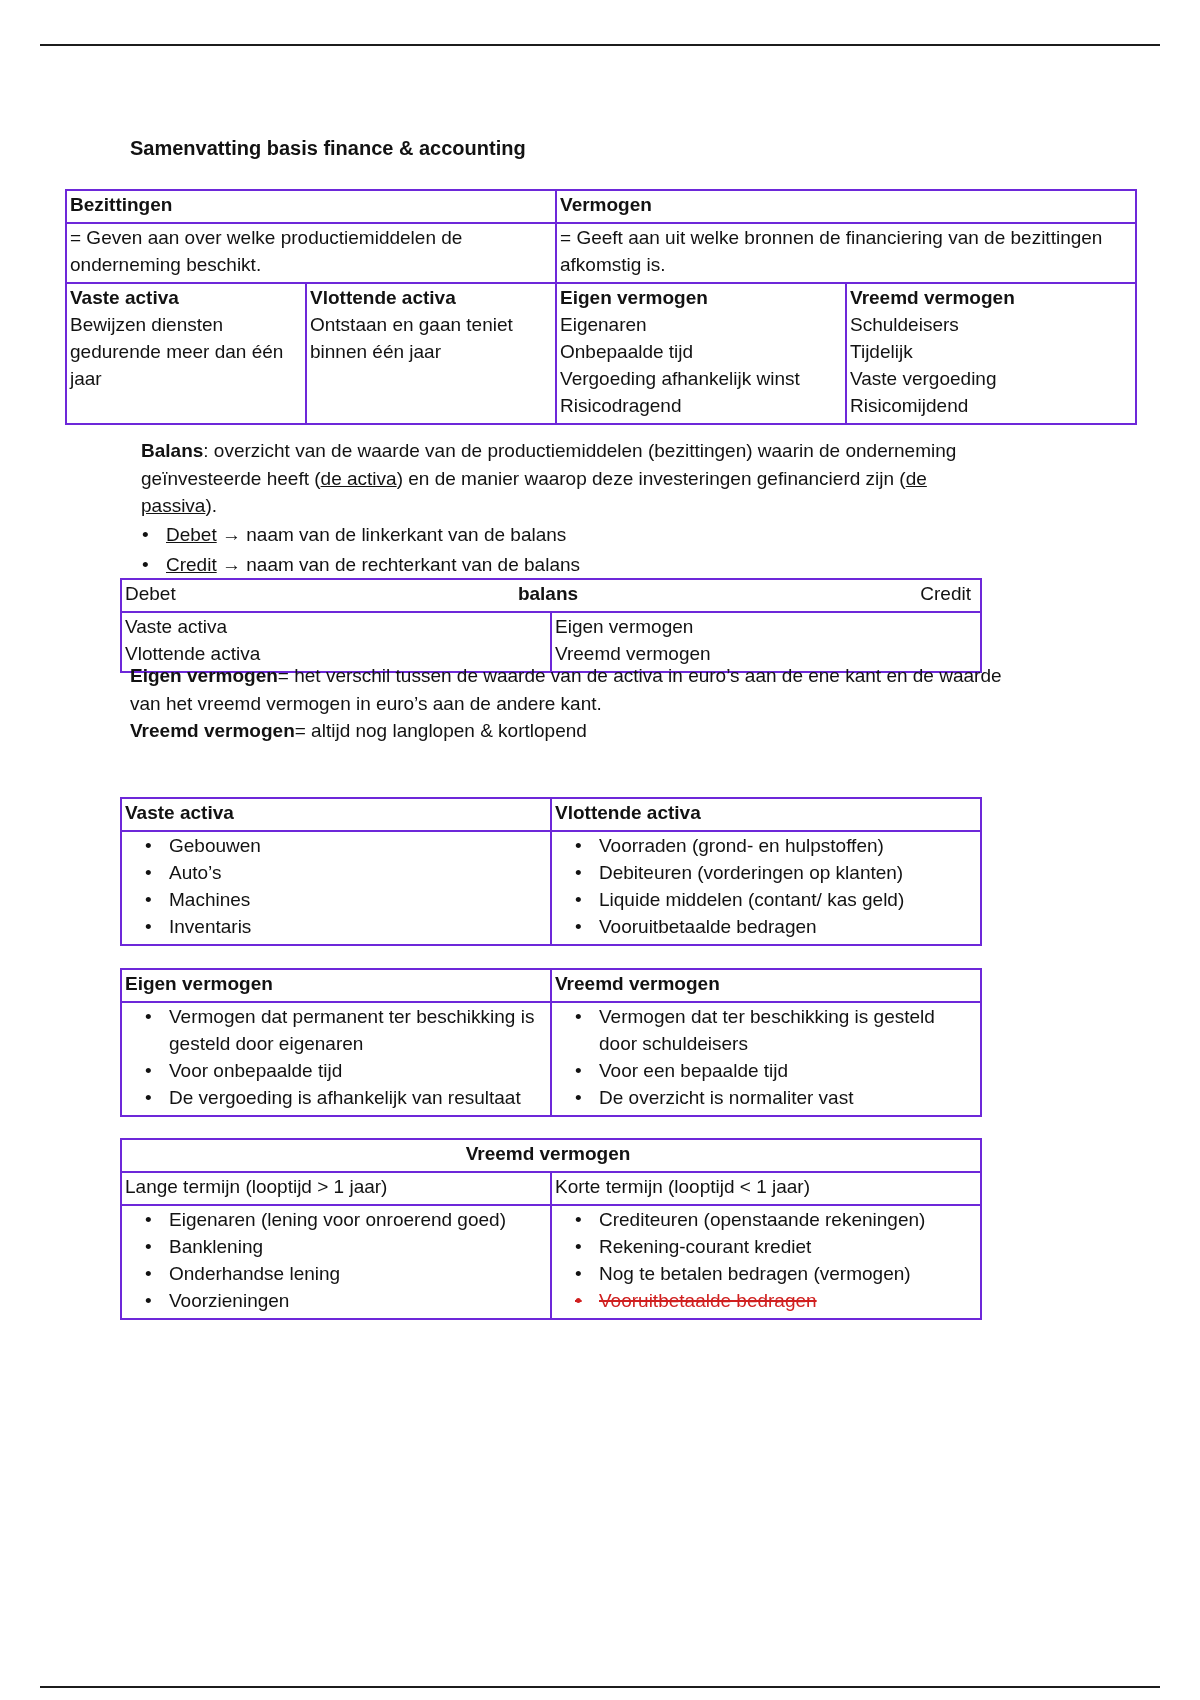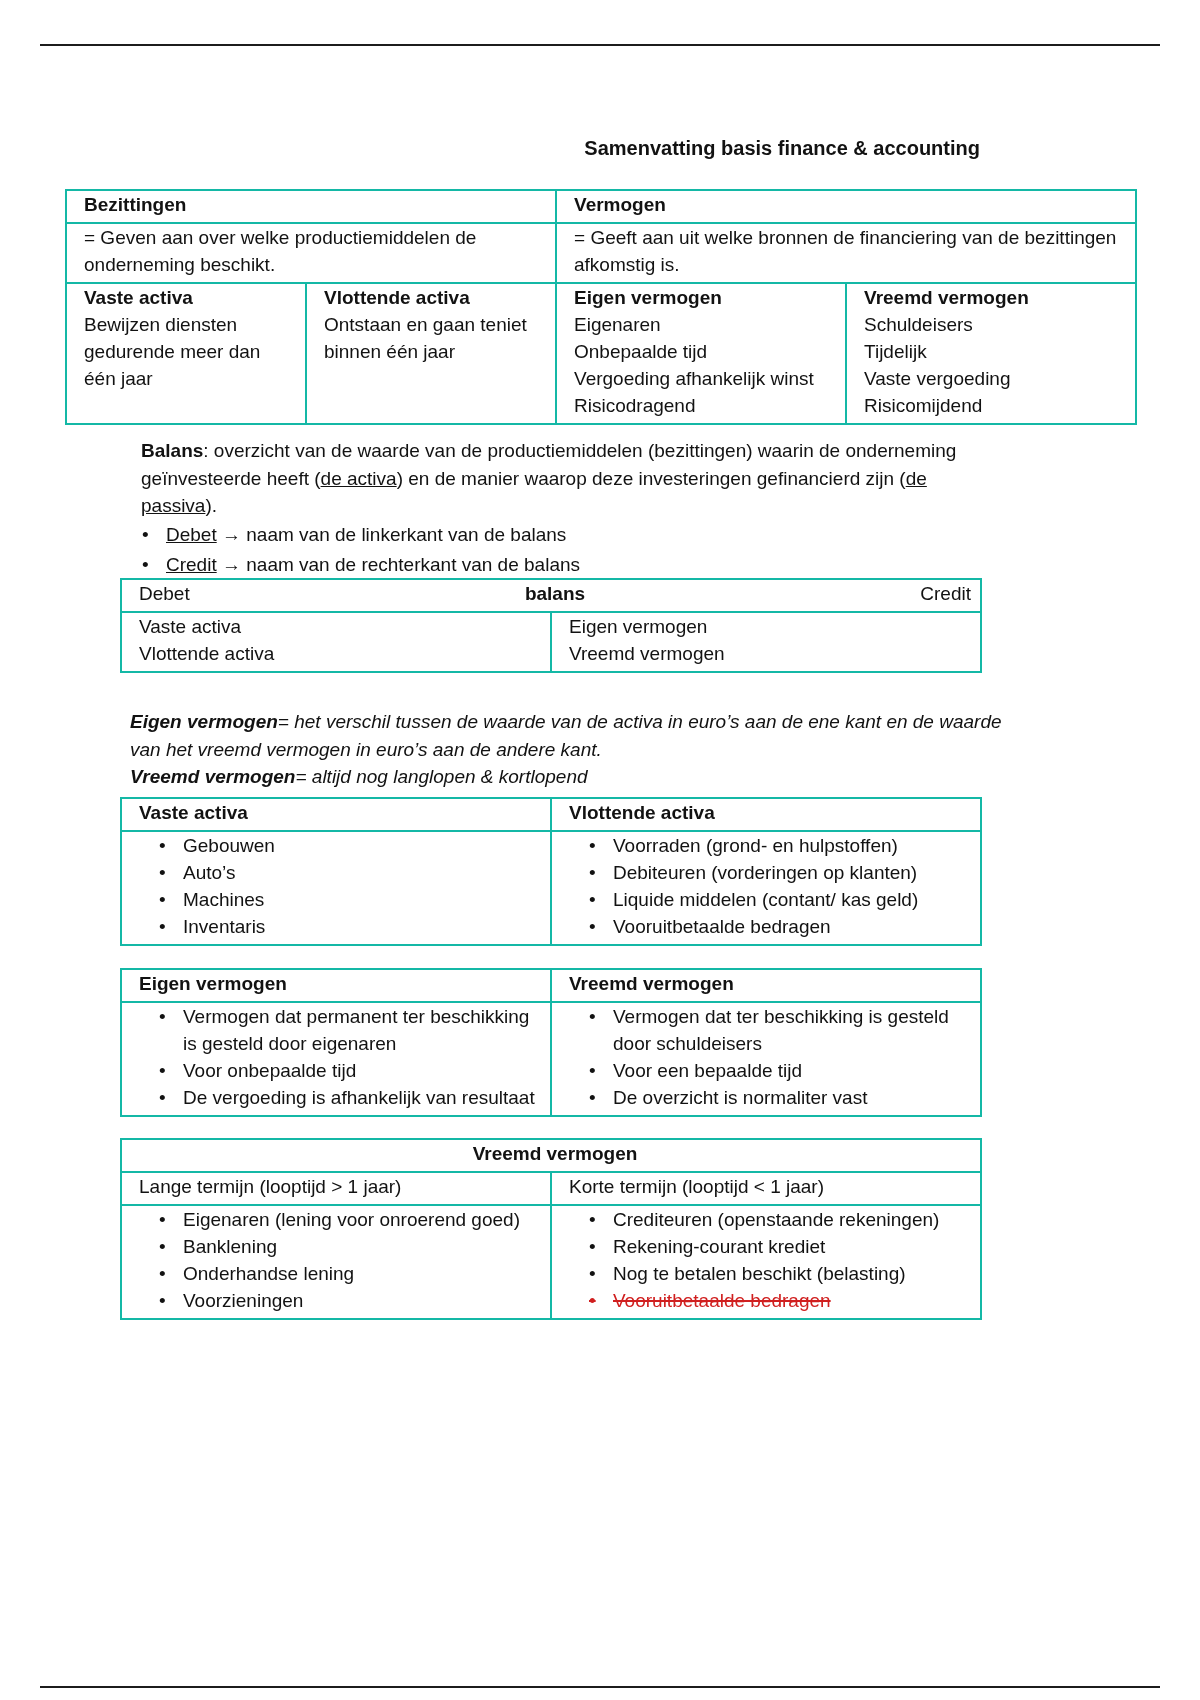--- a/index.html
+++ b/index.html
@@ -13,42 +13,42 @@
     line-height:1.45;
     color:#121212;
     overflow:hidden;
   }
   .rule { position:absolute; left:40px; width:1120px; height:0; border-top:2px solid #1c1c1c; }
   .rule-top { top:44px; }
   .rule-bottom { top:1686px; }
 
   .title {
     position:absolute; top:134px; left:130px; width:850px;
-    text-align:right; font-weight:bold; font-size:20px;
+    text-align:left; font-weight:bold; font-size:20px;
   }
   .subtitle {
     position:absolute; top:163px; left:130px;
     text-decoration:underline;
   }
 
   table.tbl { border-collapse:collapse; table-layout:fixed; }
   table.tbl td {
-    border:2px solid #14b8a6;
+    border:2px solid #6d28d9;
     vertical-align:top;
-    padding:1px 9px 3px 17px;
+    padding:1px 9px 3px 3px;
     line-height:1.42;
   }
   .b { font-weight:bold; }
   .u { text-decoration:underline; }
 
   .overview { position:absolute; top:189px; left:65px; width:1070px; }
 
   .para { position:absolute; }
   .balans-para { top:437px; left:130px; width:855px;margin-left:11px; }
-  .vermogen-para { top:708px; left:130px; width:875px;font-style:italic; }
+  .vermogen-para { top:662px; left:130px; width:875px; }
 
   .free-bullets { position:absolute; top:521px; left:136px; width:840px; }
   .free-bullets .bullet { margin-bottom:2px; }
 
   .bullet { display:flex; align-items:flex-start; }
   .bullet .dot { width:30px; flex:0 0 30px; text-align:left; padding-left:6px; }
   .bullet .btext { flex:1; }
 
   .tbl .bullet { padding-left:14px; }
 
@@ -293,21 +293,21 @@
         <div class="bullet">
               <span class="dot">•</span>
               <span class="btext">Crediteuren (openstaande rekeningen)</span>
             </div>
         <div class="bullet">
               <span class="dot">•</span>
               <span class="btext">Rekening-courant krediet</span>
             </div>
         <div class="bullet">
               <span class="dot">•</span>
-              <span class="btext">Nog te betalen beschikt (belasting)</span>
+              <span class="btext">Nog te betalen bedragen (vermogen)</span>
             </div>
         <div class="bullet">
               <span class="dot strike">•</span>
               <span class="btext strike">Vooruitbetaalde bedragen</span>
             </div>
       </td>
     </tr>
   </tbody>
     </table>
 

